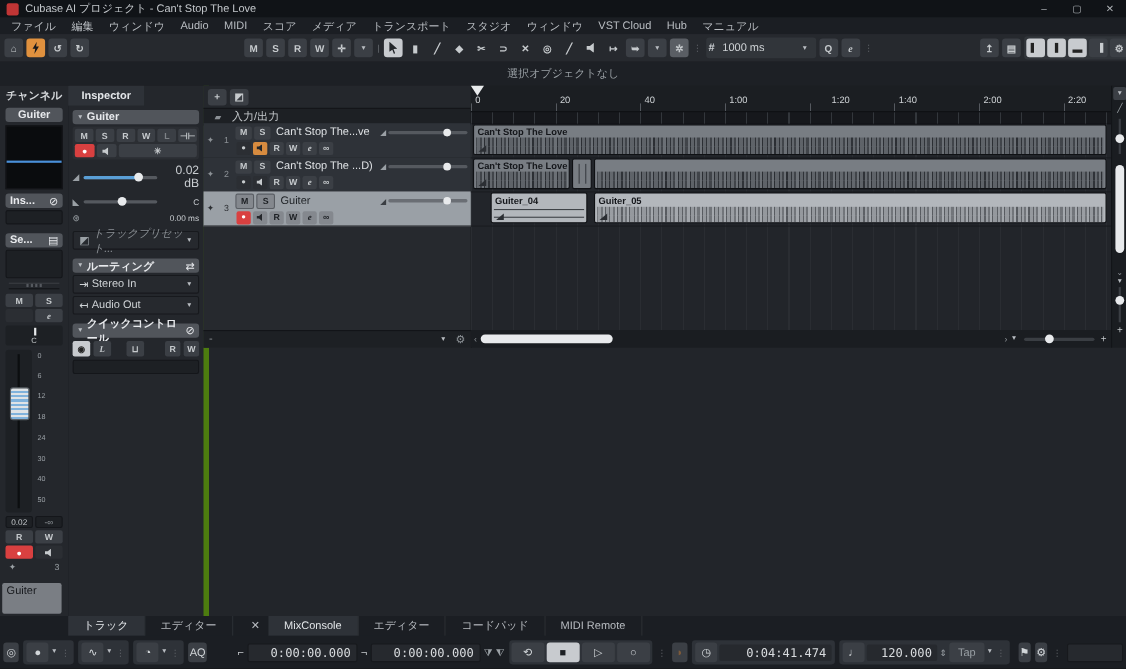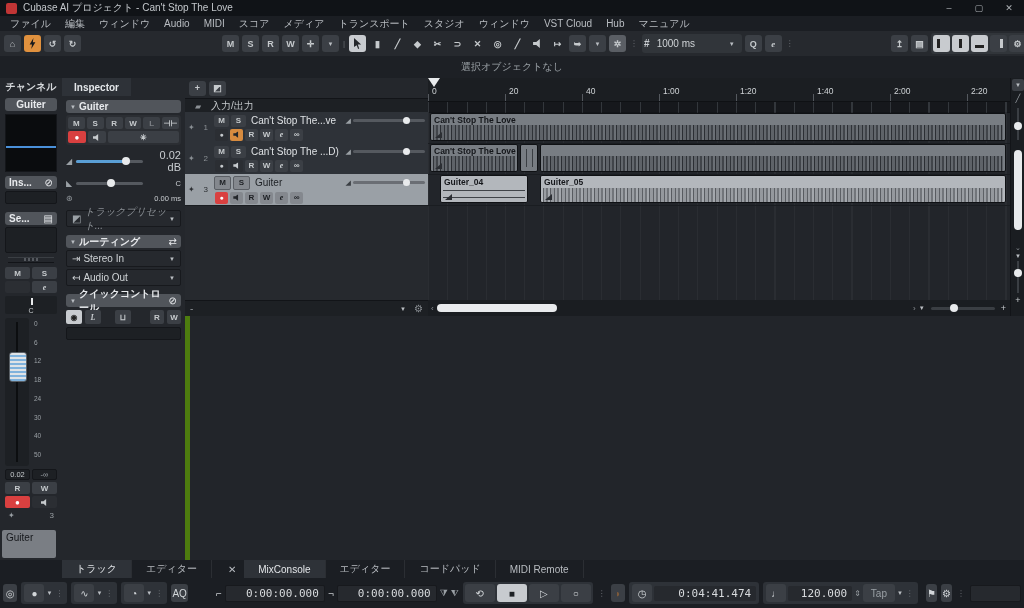--- a/index.html
+++ b/index.html
@@ -535,21 +535,21 @@
     </div>
 
     <div id="ruler">
       <div class="playhead"></div>
       <div style="position:absolute;left:0;right:0;bottom:10px;height:8px;background:repeating-linear-gradient(90deg,#55595f 0 1px,transparent 1px 77px);"></div>
       <div style="position:absolute;left:0;right:0;bottom:0;height:10px;background:#16181c;border-top:1px solid #0f1114;background-image:repeating-linear-gradient(90deg,#33373c 0 1px,transparent 1px 19.25px);"></div>
       <span class="rlabel" style="left:4px">0</span>
       <span class="rlabel" style="left:81px">20</span>
       <span class="rlabel" style="left:158px">40</span>
       <span class="rlabel" style="left:235px">1:00</span>
-      <span class="rlabel" style="left:312px">1:20</span>
+      <span class="rlabel" style="left:328px">1:20</span>
       <span class="rlabel" style="left:389px">1:40</span>
       <span class="rlabel" style="left:466px">2:00</span>
       <span class="rlabel" style="left:543px">2:20</span>
     </div>
 
     <div id="clips">
       <div class="crow" style="top:0;">
         <div class="clip" style="left:2px;width:576px;">
           <span class="cname">Can't Stop The Love</span>
           <div class="wave" style="top:11px;"></div>
@@ -567,21 +567,21 @@
         <div class="clip" style="left:92px;width:18px;">
           <div style="position:absolute;top:4px;bottom:4px;left:5px;width:1px;background:#3a3e43;"></div>
           <div style="position:absolute;top:4px;bottom:4px;left:11px;width:1px;background:#3a3e43;"></div>
         </div>
         <div class="clip" style="left:112px;width:466px;">
           <div class="wave" style="top:11px;"></div>
             <div class="wave" style="top:19px;"></div>
         </div>
       </div>
       <div class="crow" style="top:62px;">
-        <div class="clip sel" style="left:12px;width:88px;">
+        <div class="clip sel" style="left:18px;width:88px;">
           <span class="cname">Guiter_04</span>
           <div style="position:absolute;left:2px;right:2px;top:14px;height:1px;background:#3f4348;"></div>
           <div style="position:absolute;left:2px;right:2px;top:21px;height:1px;background:#3f4348;"></div>
           <span class="envtri"></span>
         </div>
         <div class="clip sel" style="left:112px;width:466px;">
           <span class="cname">Guiter_05</span>
           <div class="wave" style="top:12px;opacity:.7;"></div>
             <div class="wave" style="top:20px;opacity:.7;"></div>
           <span class="envtri"></span>

